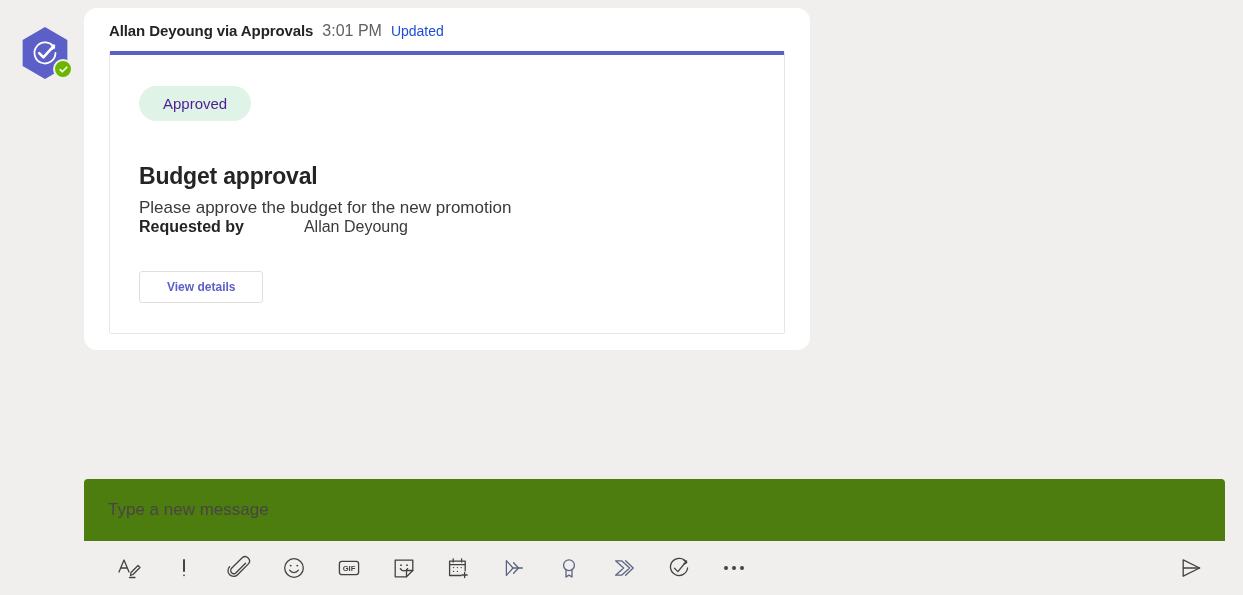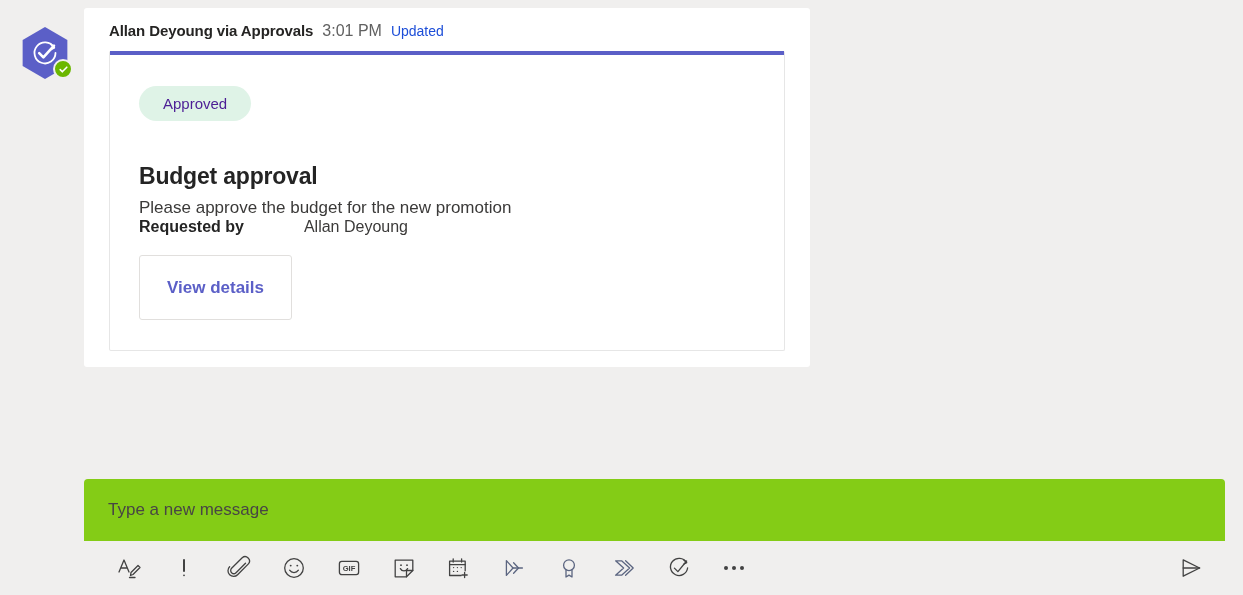--- a/index.html
+++ b/index.html
@@ -60,21 +60,21 @@
     align-items: center;
     justify-content: center;
   }
 
   .msg-body {
     position: absolute;
     left: 84px;
     top: 8px;
     width: 726px;
     background: #ffffff;
-    border-radius: 3px;
+    border-radius: 13px;
     padding: 14px 14px 16px 25px;
     box-sizing: border-box;
   }
 
   .msg-header {
     display: flex;
     align-items: baseline;
     gap: 9px;
     padding-bottom: 11px;
   }
@@ -148,41 +148,41 @@
     font-weight: bold;
     color: #242424;
     padding-right: 60px !important;
     white-space: nowrap;
   }
   .fact-value {
     color: #3b3a39;
   }
 
   .card-action {
-    margin-top: 14px;
+    margin-top: 30px;
     display: inline-block;
     background: #ffffff;
     border: 1px solid #e1dfdd;
     border-radius: 3px;
     color: #5b5fc7;
-    font-size: 17px;
+    font-size: 12px;
     font-weight: bold;
-    padding: 23px 27px;
+    padding: 9px 27px;
     cursor: pointer;
     line-height: 1;
   }
 
   
   .compose {
     position: absolute;
     left: 84px;
     top: 479px;
     width: 1141px;
     height: 62px;
-    background: #84cc16;
+    background: #4d7c0f;
     border-radius: 4px 4px 0 0;
     box-sizing: border-box;
   }
   .compose-input {
     width: 100%;
     height: 100%;
     border: none;
     outline: none;
     background: transparent;
     font-family: "Liberation Sans", sans-serif;

